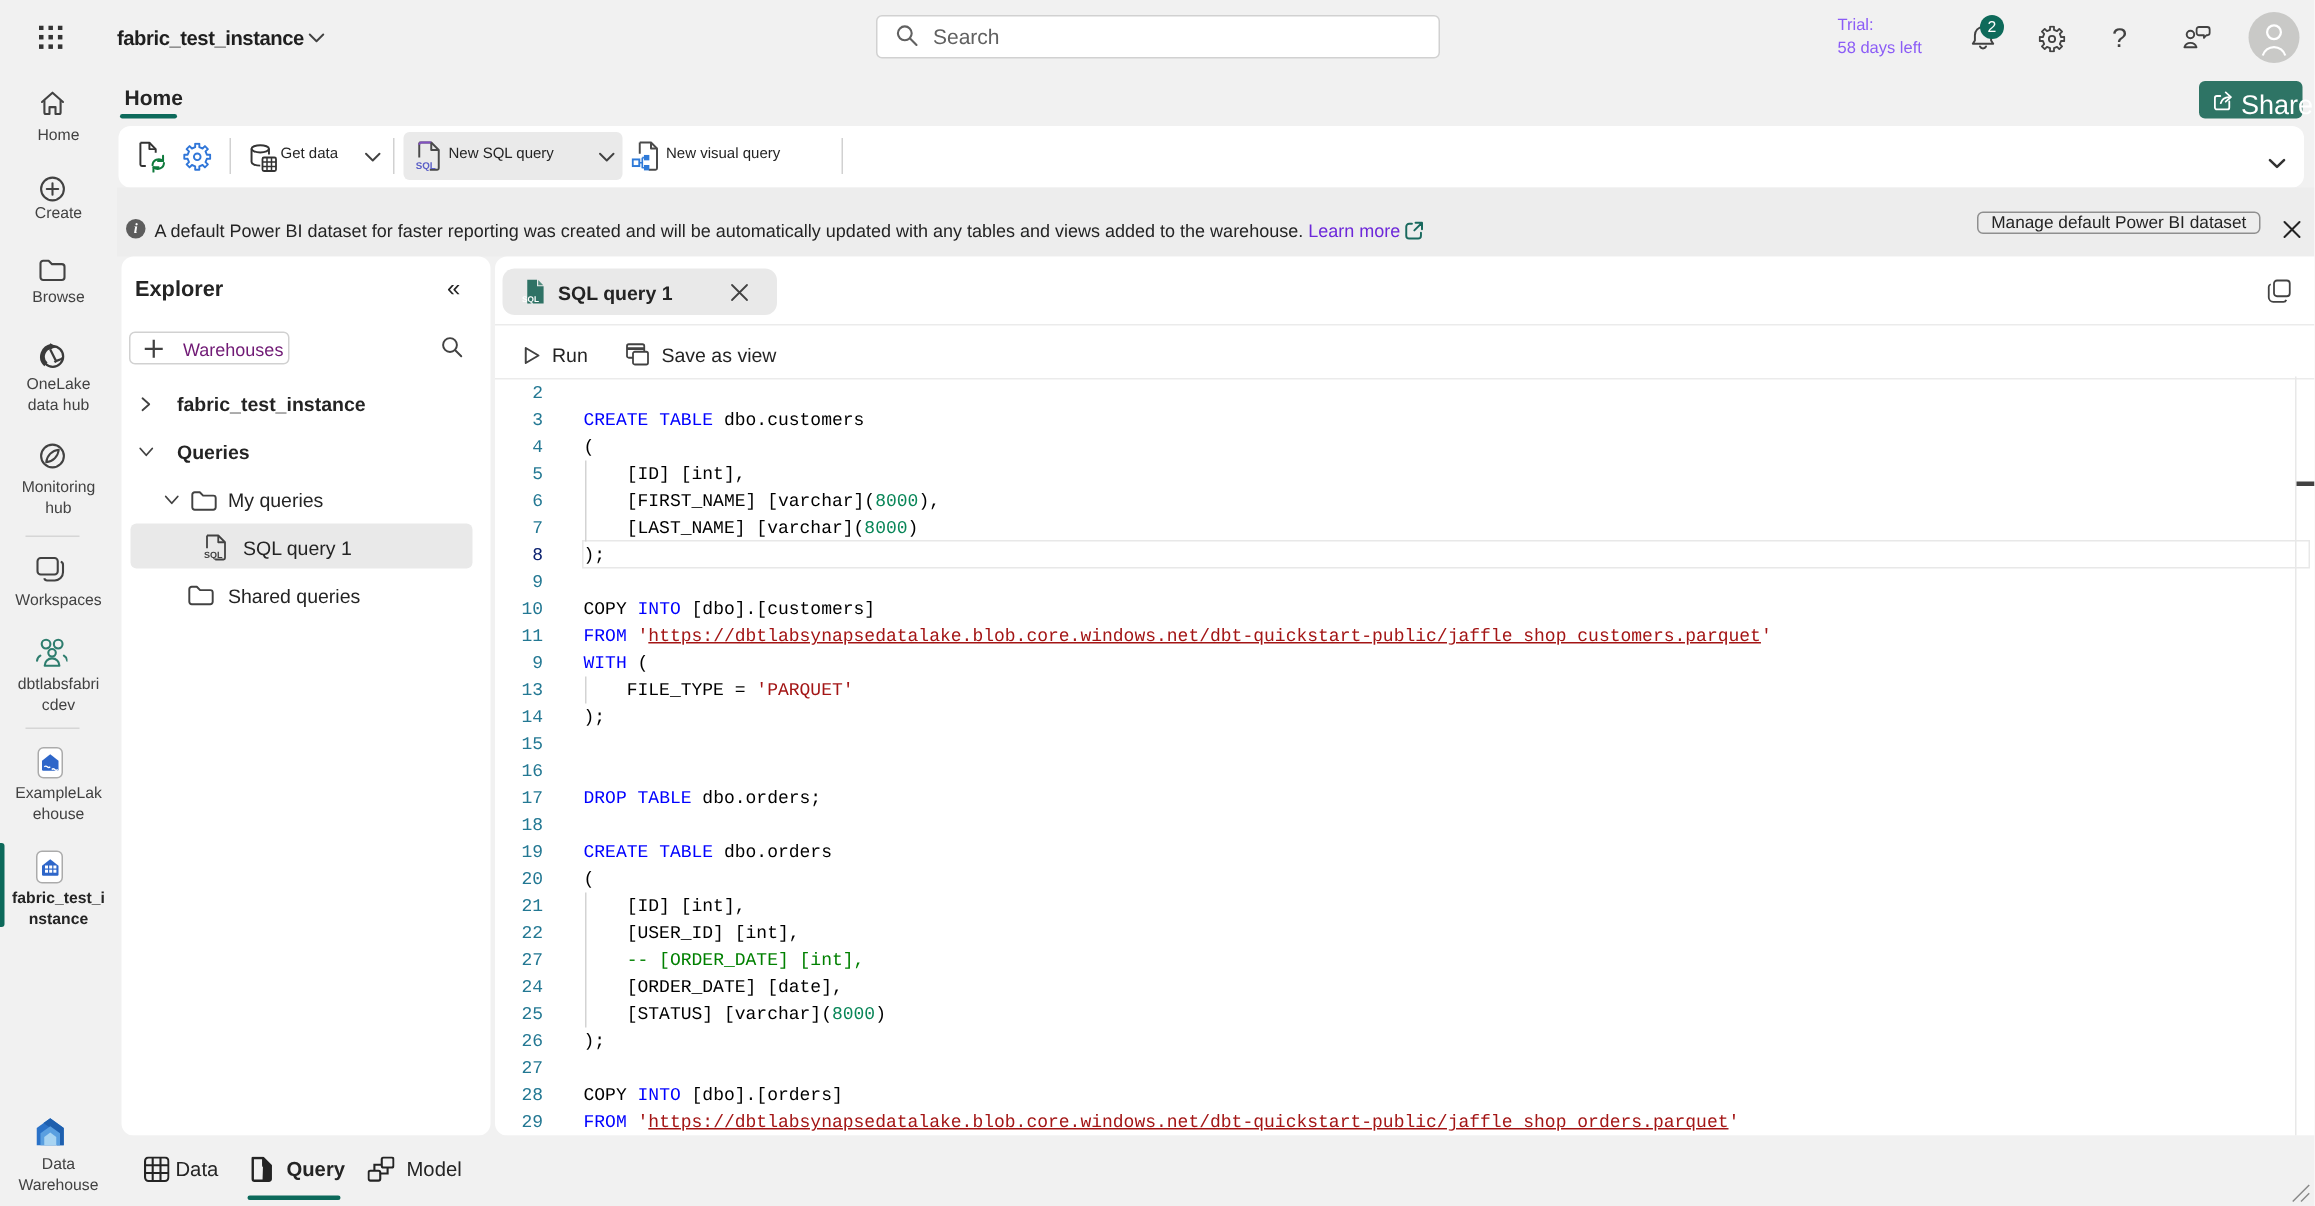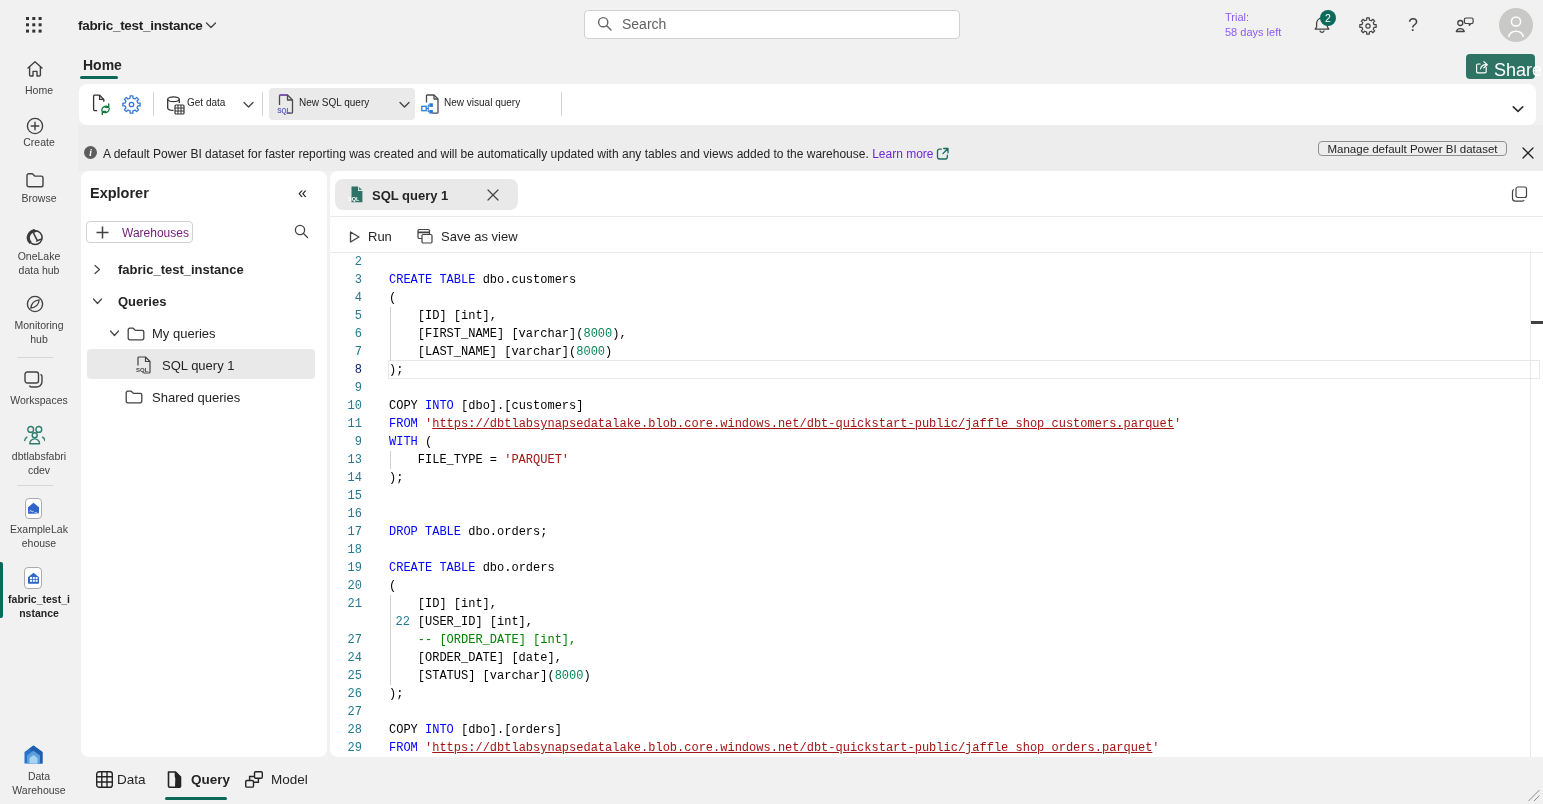--- a/index.html
+++ b/index.html
@@ -137,21 +137,21 @@
     <div class="ln" style="top:505px;">16</div>
     <div class="ln" style="top:523px;">17</div>
     <div class="cl" style="top:523px;"><span class="k">DROP</span> <span class="k">TABLE</span> dbo.orders;</div>
     <div class="ln" style="top:541px;">18</div>
     <div class="ln" style="top:559px;">19</div>
     <div class="cl" style="top:559px;"><span class="k">CREATE</span> <span class="k">TABLE</span> dbo.orders</div>
     <div class="ln" style="top:577px;">20</div>
     <div class="cl" style="top:577px;">(</div>
     <div class="ln" style="top:595px;">21</div>
     <div class="cl" style="top:595px;">    [ID] [int],</div>
-    <div class="ln" style="top:613px;margin-left:48px;">22</div>
+    <div class="ln" style="top:613px;">22</div>
     <div class="cl" style="top:613px;">    [USER_ID] [int],</div>
     <div class="ln" style="top:631px;">27</div>
     <div class="cl" style="top:631px;">    <span class="c">-- [ORDER_DATE] [int],</span></div>
     <div class="ln" style="top:649px;">24</div>
     <div class="cl" style="top:649px;">    [ORDER_DATE] [date],</div>
     <div class="ln" style="top:667px;">25</div>
     <div class="cl" style="top:667px;">    [STATUS] [varchar](<span class="n">8000</span>)</div>
     <div class="ln" style="top:685px;">26</div>
     <div class="cl" style="top:685px;">);</div>
     <div class="ln" style="top:703px;">27</div>

